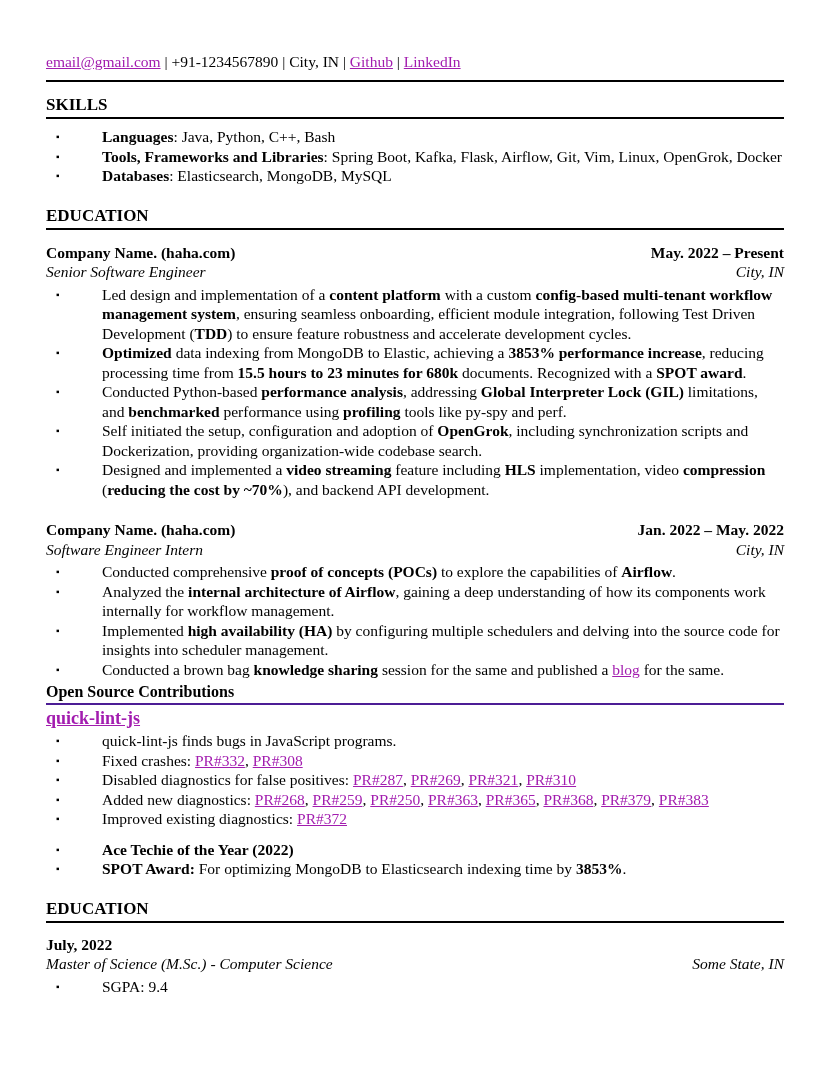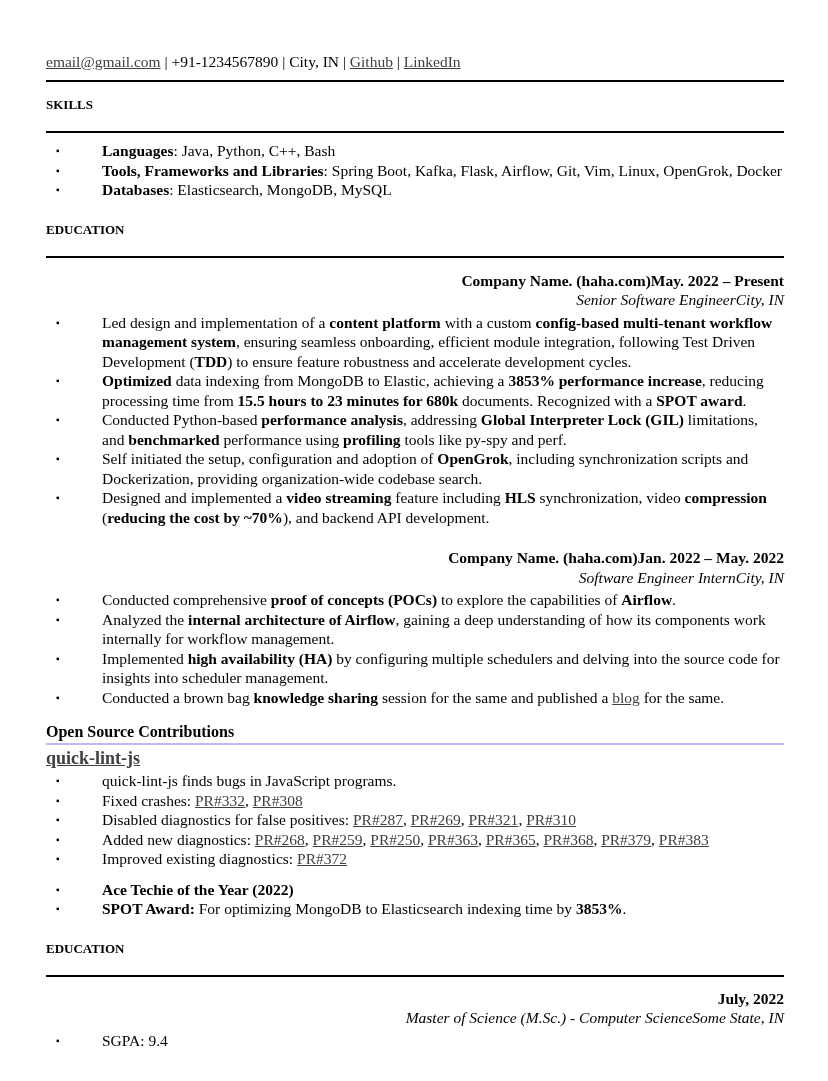--- a/index.html
+++ b/index.html
@@ -8,46 +8,46 @@
     width:828px; height:1081px;
     font-family:"Liberation Serif","DejaVu Serif",serif;
     color:#000; overflow:hidden;
   }
   .page { padding:40px 44px 0 46px; }
 
   h1.name { font-size:31px; font-weight:bold; line-height:1.05; letter-spacing:0.5px; }
 
   .contact { margin-top:12px; font-size:15.5px; line-height:19px; }
 
-  .lnk { color:#404040; text-decoration:underline; cursor:pointer; }
+  .lnk { color:#a21caf; text-decoration:underline; cursor:pointer; }
   .b { font-weight:bold; }
 
   .rule { border-top:2px solid #000; margin-top:9px; }
 
   .sec {
-    margin-top:21px; font-size:13px; font-weight:bold;
-    line-height:18px; padding-bottom:17px; border-bottom:2px solid #000;
+    margin-top:21px; font-size:17px; font-weight:bold;
+    line-height:18px; padding-bottom:3px; border-bottom:2px solid #000;
   }
   .sec.first { margin-top:14px; }
   .subsec {
-    margin-top:16px; font-size:16px; font-weight:bold;
-    line-height:17px; padding-bottom:3px; border-bottom:2px solid #c4b5fd;
+    margin-top:4px; font-size:16px; font-weight:bold;
+    line-height:17px; padding-bottom:3px; border-bottom:2px solid #4c1d95;
   }
 
   .bullets { margin-top:8px; }
   .bullets.tight { margin-top:3px; }
   .bullets.loose { margin-top:11px; }
   .bullet-item { display:flex; font-size:15.5px; line-height:19.5px; }
   .marker { flex:0 0 14px; margin-left:10px; font-size:10px; line-height:19.5px; }
   .bullet-text { flex:1;margin-left:32px; }
 
   .job { margin-top:13px; }
   .job.second { margin-top:21px; }
   .edu { margin-top:12px; }
-  .row { display:flex; justify-content:flex-end; font-size:15.5px; line-height:19.5px; }
+  .row { display:flex; justify-content:space-between; font-size:15.5px; line-height:19.5px; }
   .row.hdr { font-weight:bold; }
   .row.sub { font-style:italic; }
 
   .project-line { margin-top:4px; font-size:18px; line-height:19px; }
   .project-line .lnk { font-weight:bold; }
 </style>
 </head>
 <body>
 
 <div class="page">
@@ -96,21 +96,21 @@
         <div class="bullet-item">
           <span class="marker">▪</span>
           <span class="bullet-text"><span>Conducted Python-based </span><span class="b">performance analysis</span><span>, addressing </span><span class="b">Global Interpreter Lock (GIL)</span><span> limitations, and </span><span class="b">benchmarked</span><span> performance using </span><span class="b">profiling</span><span> tools like py-spy and perf.</span></span>
         </div>
         <div class="bullet-item">
           <span class="marker">▪</span>
           <span class="bullet-text"><span>Self initiated the setup, configuration and adoption of </span><span class="b">OpenGrok</span><span>, including synchronization scripts and Dockerization, providing organization-wide codebase search.</span></span>
         </div>
         <div class="bullet-item">
           <span class="marker">▪</span>
-          <span class="bullet-text"><span>Designed and implemented a </span><span class="b">video streaming</span><span> feature including </span><span class="b">HLS</span><span> synchronization, video </span><span class="b">compression</span><span> (</span><span class="b">reducing the cost by ~70%</span><span>), and backend API development.</span></span>
+          <span class="bullet-text"><span>Designed and implemented a </span><span class="b">video streaming</span><span> feature including </span><span class="b">HLS</span><span> implementation, video </span><span class="b">compression</span><span> (</span><span class="b">reducing the cost by ~70%</span><span>), and backend API development.</span></span>
         </div>
       </div>
   </div>
 
   <div class="job second">
     <div class="row hdr">
       <span>Company Name. (haha.com)</span>
       <span>Jan. 2022 – May. 2022</span>
     </div>
     <div class="row sub">

